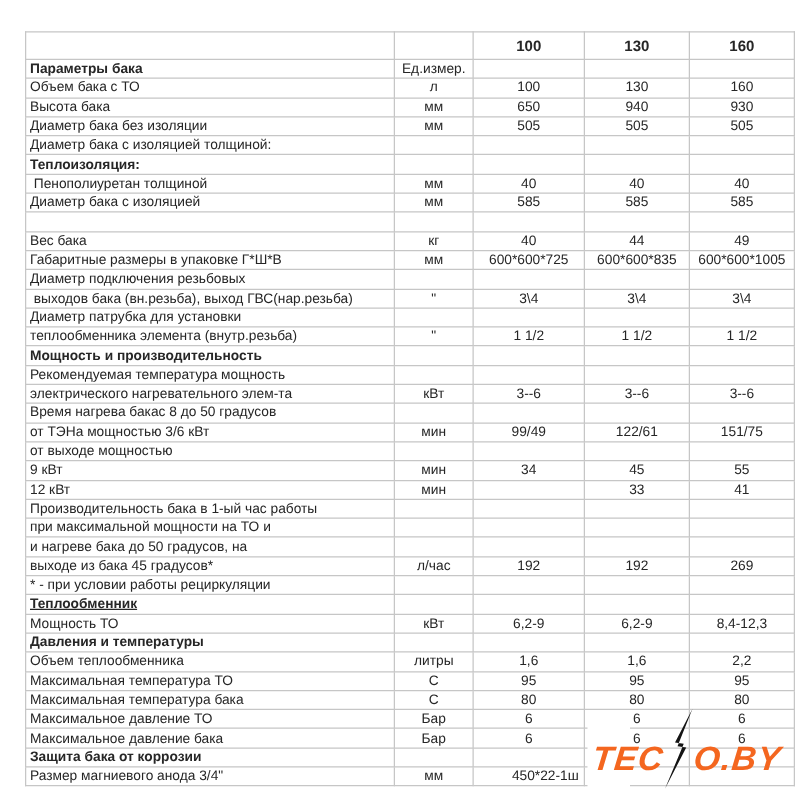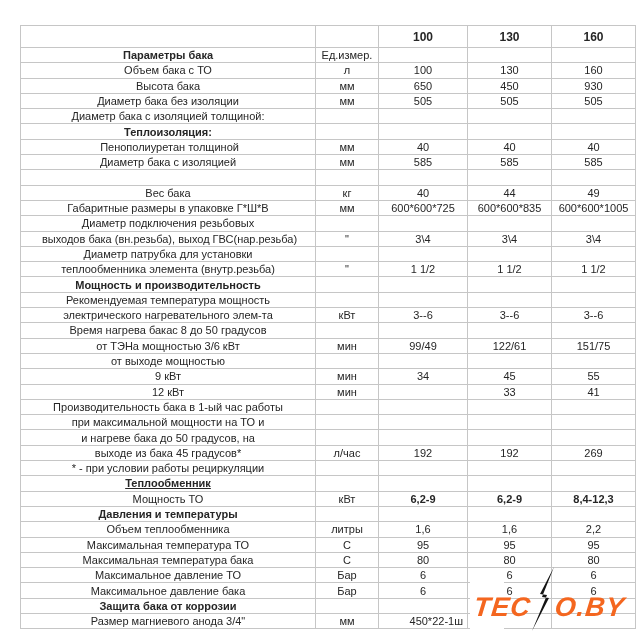--- a/index.html
+++ b/index.html
@@ -11,26 +11,26 @@
   table.spec{
     position:absolute;left:20px;top:25px;width:615px;
     border-collapse:collapse;table-layout:fixed;
   }
   td{
     border:1px solid #c6c6c6;
     font-size:11px;line-height:12px;height:14.3px;
     padding:0 3px;overflow:hidden;white-space:pre;
     vertical-align:middle;
   }
-  td.param{text-align:center;}
+  td.param{text-align:left;}
   td.unit, td.val{text-align:center;}
   tr.header td{font-weight:bold;font-size:12px;height:21px;}
   tr.bold td.param{font-weight:bold;}
   tr.underline td.param{text-decoration:underline;margin-top:47px;}
-  td.b{font-weight:bold;}
+  td.b{font-weight:normal;}
   td.r{text-align:right;padding-right:4px;}
   
   .logo-mask{
     position:absolute;left:470px;top:577px;right:0;bottom:0;background:#ffffff;
   }
   .logo{
     position:absolute;left:474px;top:584px;height:46px;
     display:flex;align-items:center;
   }
   .logo-txt{
@@ -71,21 +71,21 @@
           <td class="param">Объем бака с ТО</td>
           <td class="unit">л</td>
           <td class="val">100</td>
           <td class="val">130</td>
           <td class="val">160</td>
         </tr>
         <tr>
           <td class="param">Высота бака</td>
           <td class="unit">мм</td>
           <td class="val">650</td>
-          <td class="val">450</td>
+          <td class="val">940</td>
           <td class="val">930</td>
         </tr>
         <tr>
           <td class="param">Диаметр бака без изоляции</td>
           <td class="unit">мм</td>
           <td class="val">505</td>
           <td class="val">505</td>
           <td class="val">505</td>
         </tr>
         <tr>

